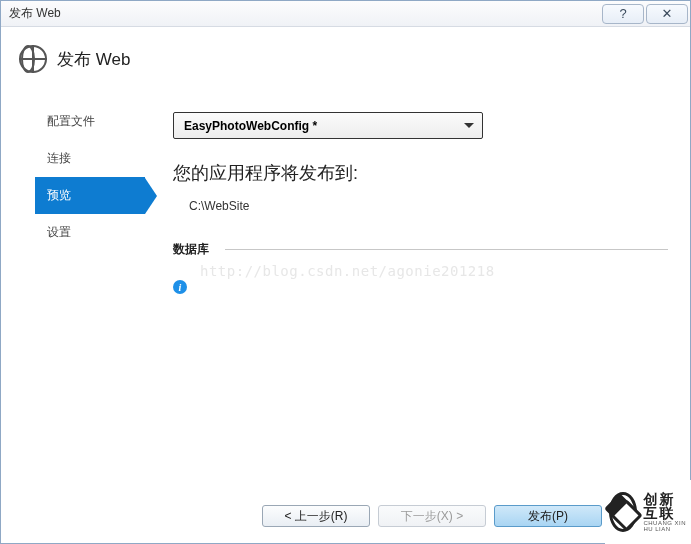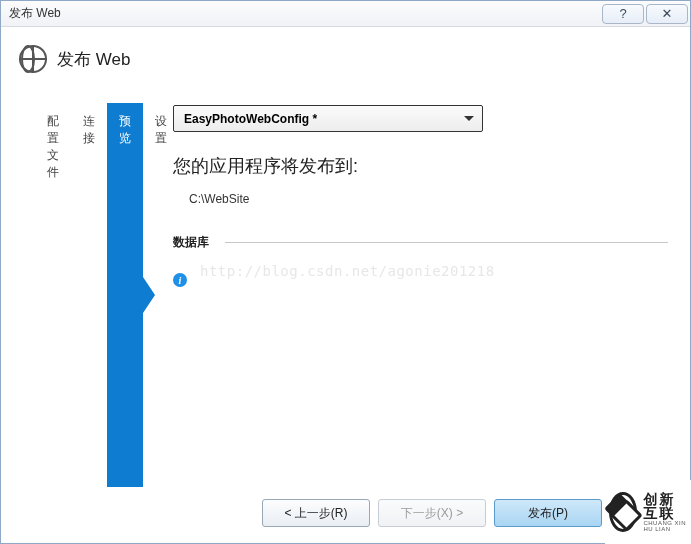--- a/index.html
+++ b/index.html
@@ -83,20 +83,21 @@
     }
     .body {
       display: flex;
       flex: 1;
       padding: 18px 22px 0 34px;
       gap: 28px;
     }
     .sidebar {
       width: 110px;
       display: flex;
+      flex-direction: column;
     }
     .side-item {
       padding: 10px 12px;
       color: #444;
       font-size: 12px;
       cursor: pointer;
     }
     .side-item.active {
       background: #0e7cd1;
       color: #fff;
@@ -122,20 +123,21 @@
       height: 27px;
       border: 1px solid #333;
       border-radius: 2px;
       display: flex;
       align-items: center;
       justify-content: space-between;
       padding: 0 8px 0 10px;
       font-weight: bold;
       font-size: 12px;
       background: linear-gradient(#fbfbfb, #ededed);
+      margin-top: 7px;
     }
     .dropdown .arrow {
       width: 0; height: 0;
       border-left: 5px solid transparent;
       border-right: 5px solid transparent;
       border-top: 5px solid #333;
     }
     .label-line {
       font-size: 18px;
       color: #222;
@@ -193,21 +195,21 @@
       z-index: 0;
     }
     .footer {
       padding: 12px 88px 16px 0;
       display: flex;
       justify-content: flex-end;
       gap: 8px;
     }
     .btn {
       width: 108px;
-      height: 28px;
+      height: 22px;
       border: 1px solid #9aa7b5;
       border-radius: 3px;
       font-size: 12px;
       display: flex;
       align-items: center;
       justify-content: center;
       background: linear-gradient(#fcfdfe, #e9eef4);
       color: #222;
     }
     .btn.disabled {

